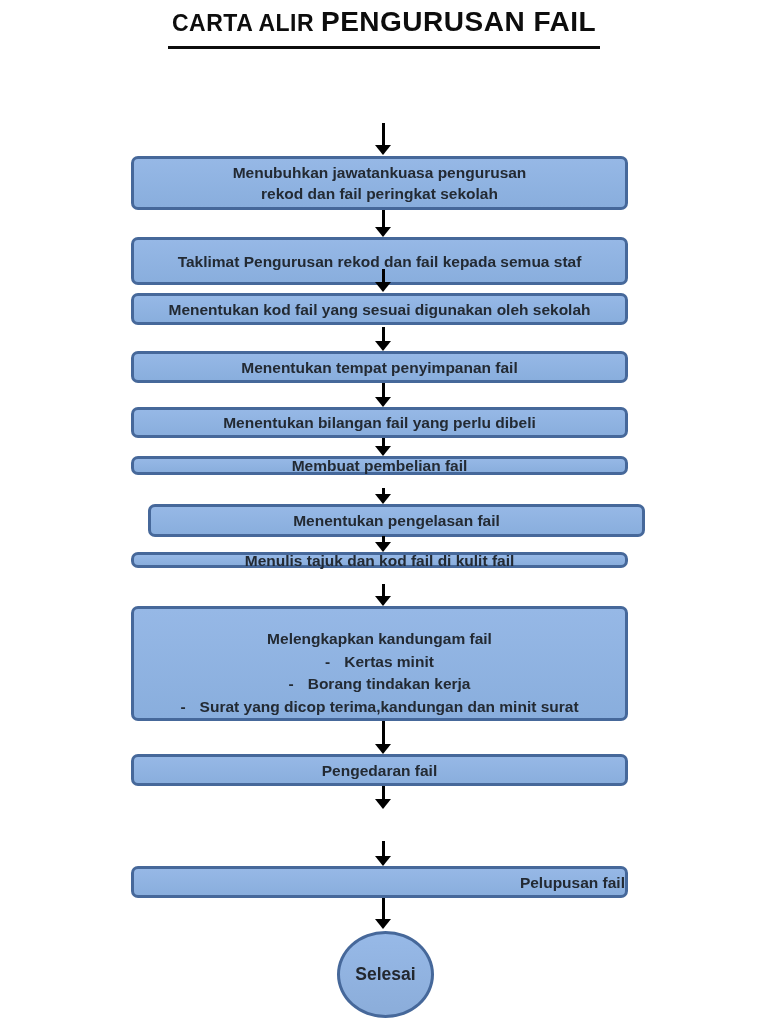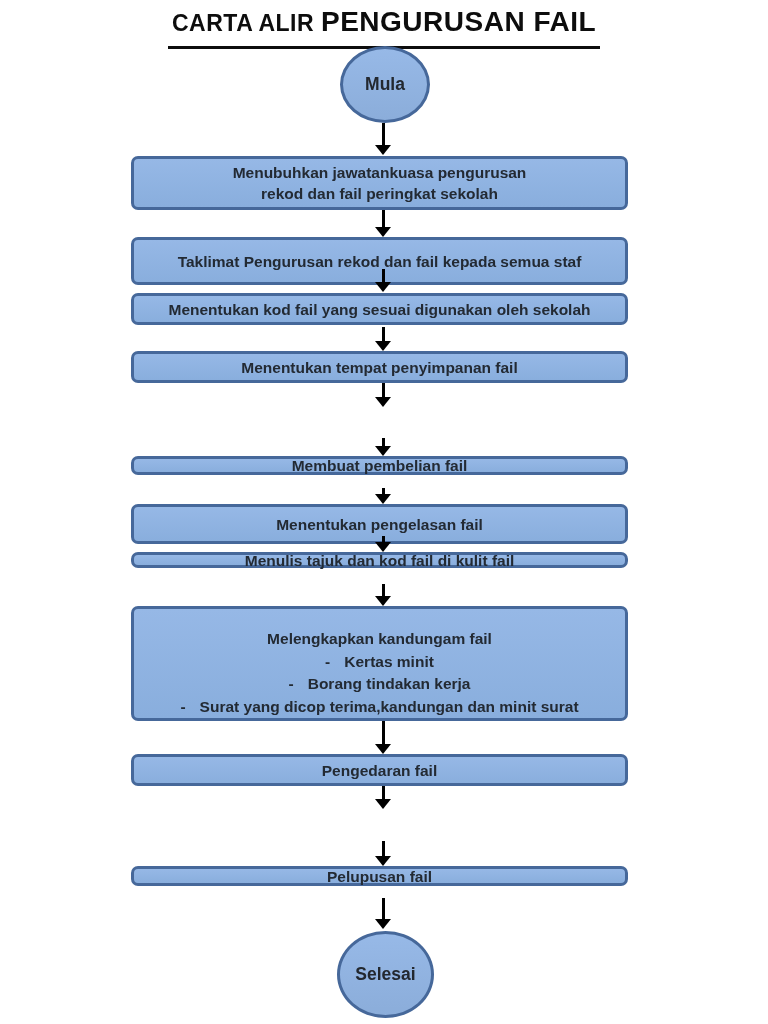--- a/index.html
+++ b/index.html
@@ -47,23 +47,20 @@
 </style>
 </head>
 <body>
 
 <div class="page">
 
   <div class="title-wrap">
     <span class="title-inner"><span class="title-prefix">CARTA ALIR </span><span class="title-main">PENGURUSAN FAIL</span></span>
   </div>
 
-  <div class="terminator" style="left:340px;top:46px;width:90px;height:77px;">
-    <span>Mula</span>
-  </div>
 
   <div class="arrow" style="top:123px;height:32px;"></div>
 
   <div class="box" style="top:156px;height:54px;">
     <span>Menubuhkan jawatankuasa pengurusan
 rekod dan fail peringkat sekolah</span>
   </div>
 
   <div class="arrow" style="top:210px;height:27px;"></div>
 
@@ -78,30 +75,33 @@
   </div>
 
   <div class="arrow" style="top:327px;height:24px;"></div>
 
   <div class="box" style="top:351px;height:32px;">
     <span>Menentukan tempat penyimpanan fail</span>
   </div>
 
   <div class="arrow" style="top:383px;height:24px;"></div>
 
+  <div class="box" style="top:407px;height:31px;">
+    <span>Menentukan bilangan fail yang perlu dibeli</span>
+  </div>
 
   <div class="arrow" style="top:438px;height:18px;"></div>
 
   <div class="box" style="top:456px;height:19px;">
     <span>Membuat pembelian fail</span>
   </div>
 
   <div class="arrow" style="top:488px;height:16px;"></div>
 
-  <div class="box" style="top:504px;height:40px;">
+  <div class="box" style="top:504px;height:33px;margin-left:17px;">
     <span>Menentukan pengelasan fail</span>
   </div>
 
   <div class="arrow" style="top:536px;height:16px;"></div>
 
   <div class="box" style="top:552px;height:16px;">
     <span>Menulis tajuk dan kod fail di kulit fail</span>
   </div>
 
   <div class="arrow" style="top:584px;height:22px;"></div>
@@ -126,21 +126,21 @@
 
   <div class="box" style="top:754px;height:32px;">
     <span>Pengedaran fail</span>
   </div>
 
   <div class="arrow" style="top:786px;height:23px;"></div>
 
 
   <div class="arrow" style="top:841px;height:25px;"></div>
 
-  <div class="box" style="top:866px;height:20px;">
+  <div class="box" style="top:866px;height:32px;align-items:flex-end;">
     <span>Pelupusan fail</span>
   </div>
 
   <div class="arrow" style="top:898px;height:31px;"></div>
 
   <div class="terminator" style="left:337px;top:931px;width:97px;height:87px;">
     <span>Selesai</span>
   </div>
 
 </div>

